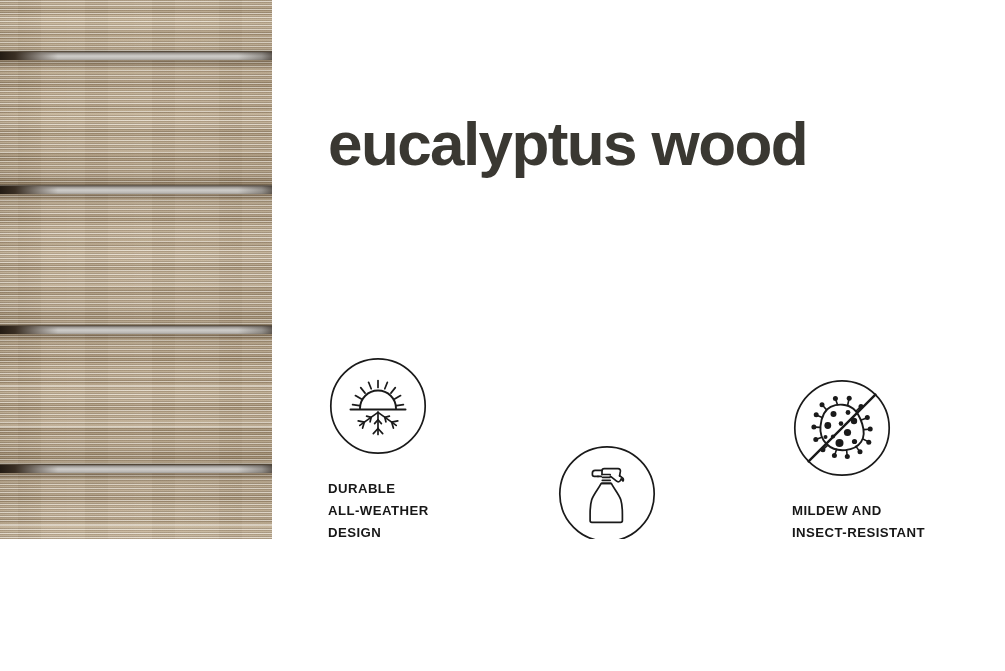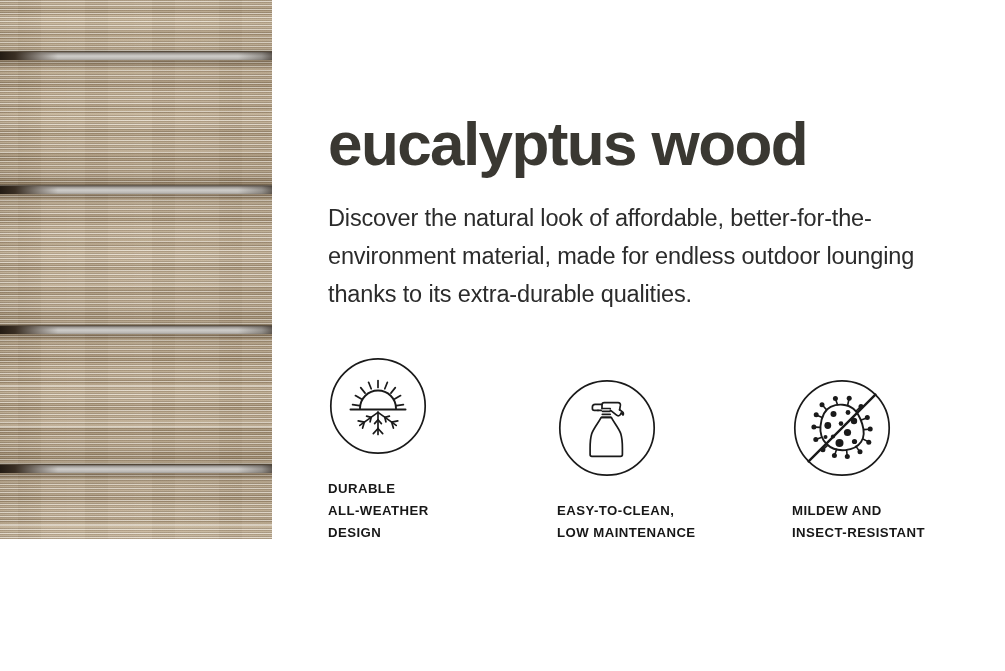--- a/index.html
+++ b/index.html
@@ -265,21 +265,20 @@
     <div class="plank" style="top:608px;height:70px;background:#b3a083;">
       <div class="grain"></div>
       <div class="shade"></div>
     </div>
   </div>
 
   <div class="content">
 
     <h1 class="headline">eucalyptus wood</h1>
 
-    <p class="subcopy">Discover the natural look of affordable, better-for-the-environment material, made for endless outdoor lounging thanks to its extra-durable qualities.</p>
 
     <div class="features">
 
       <div class="feature">
         <span class="feature-icon">
           <svg viewBox="0 0 100 100" xmlns="http://www.w3.org/2000/svg">
             <g fill="none" stroke="#1a1a1a" stroke-width="1.7" stroke-linecap="round">
               <circle cx="50" cy="50" r="47.2"></circle>
 
               <path d="M32 52.5 A18 18 0 0 1 68 52.5" stroke-width="1.9"></path>
@@ -349,22 +348,20 @@
                        L62.6 31.8"></path>
 
               <path d="M45.0 26.3 L38.1 26.3 C36.6 26.3 35.4 27.5 35.4 29.0 L35.4 30.6 C35.4 31.6 36.2 32.4 37.2 32.4 L41.0 32.4"></path>
               <path d="M41.0 32.4 L44.2 32.4"></path>
 
               <path d="M53.3 32.1 L59.6 37.2 C60.8 38.2 62.5 37.9 63.3 36.6 L64.2 35.1"></path>
               <path d="M62.6 31.8 L65.5 33.9 C66.5 34.6 66.7 36.0 66.0 37.0 L64.2 35.1"></path>
             </g>
           </svg>
         </span>
-        <div class="feature-caption">EASY-TO-CLEAN,
-LOW MAINTENANCE</div>
       </div>
 
       <div class="feature">
         <span class="feature-icon">
           <svg viewBox="0 0 100 100" xmlns="http://www.w3.org/2000/svg">
             <g fill="none" stroke="#1a1a1a" stroke-width="1.7" stroke-linecap="round" stroke-linejoin="round">
               <circle cx="50" cy="50" r="47.2"></circle>
 
               <path d="M38.6 28.8
                        C46.0 25.3 55.8 26.0 61.4 30.8

